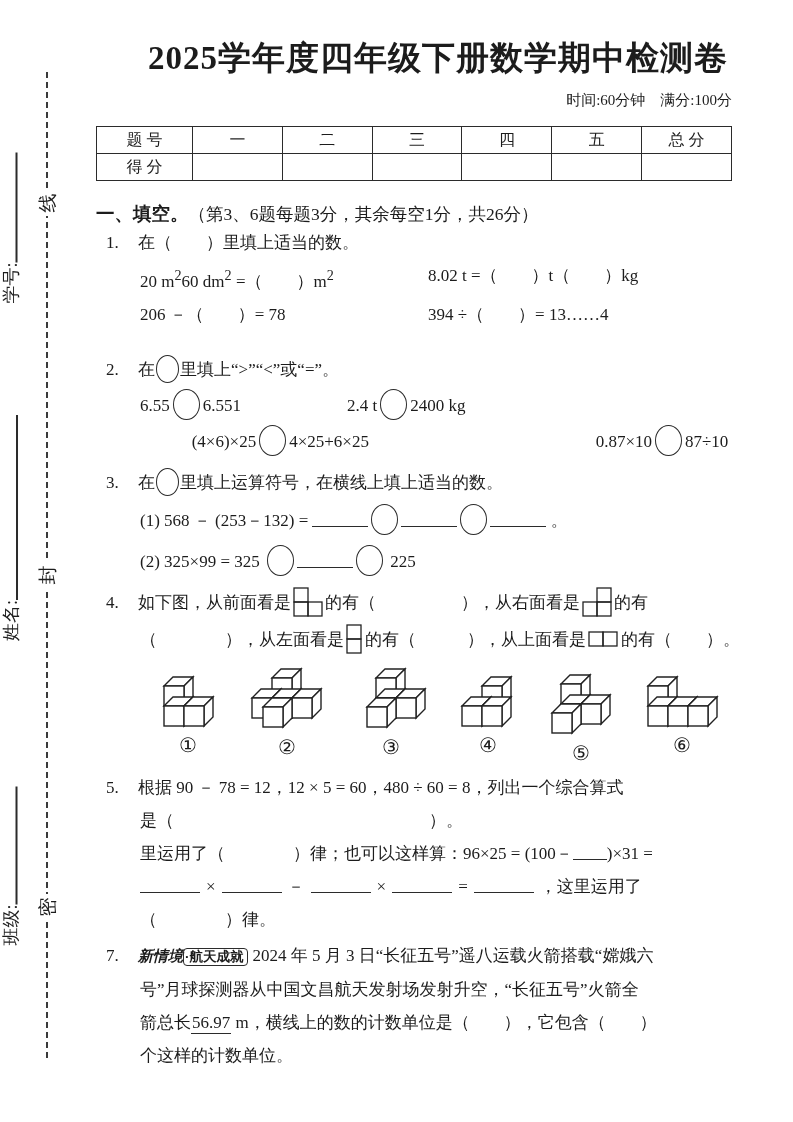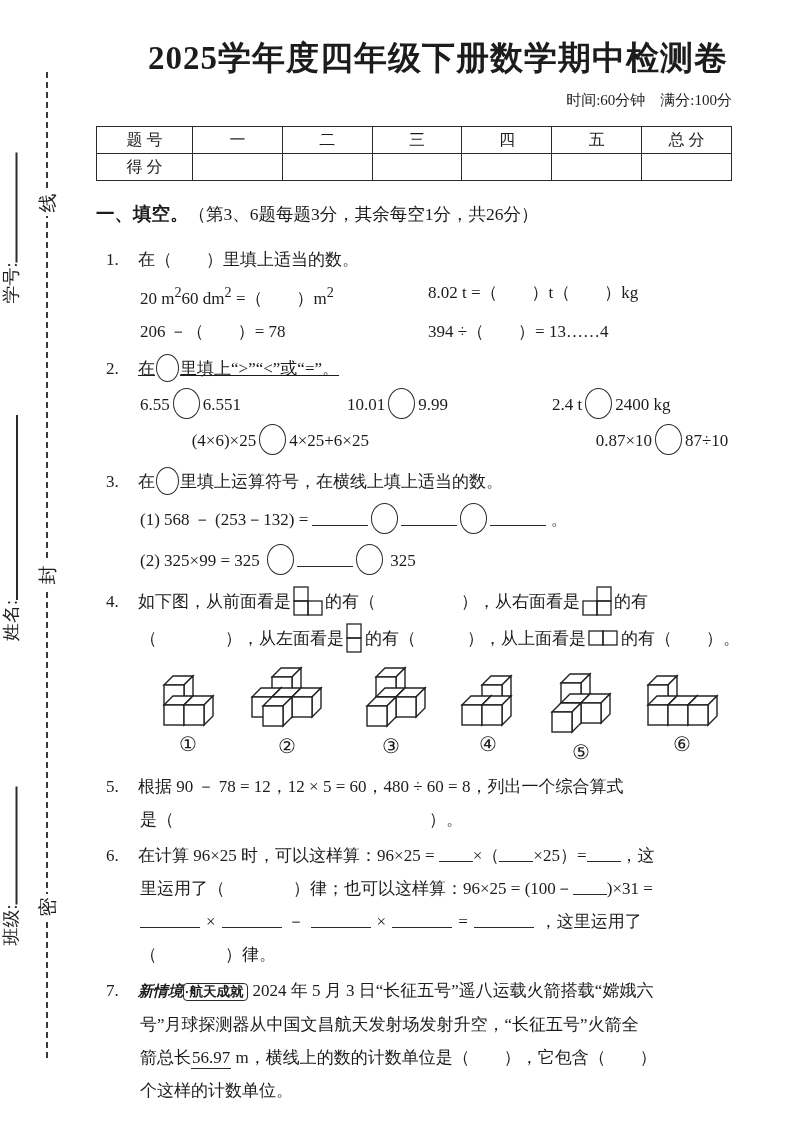--- a/index.html
+++ b/index.html
@@ -105,59 +105,58 @@
         <td></td>
         <td></td>
       </tr>
     </tbody>
       </table>
 
     <div class="sec">
       <b>一、填空。</b><span>（第3、6题每题3分，其余每空1分，共26分）</span>
     </div>
 
-    <div class="ln ind1" style="margin-top:17px;">
+    <div class="ln ind1" style="margin-top:0;">
       <span class="qnum">1.</span><span>在（　　）里填上适当的数。</span>
     </div>
     <div class="ln row ind2">
       <span class="w285">
         <span>20 m</span><sup>2</sup><span>60 dm</span><sup>2</sup><span> =（　　）m</span><sup>2</sup>
       </span>
       <span>8.02 t =（　　）t（　　）kg</span>
     </div>
     <div class="ln row ind2">
       <span class="w285">206 －（　　）= 78</span>
       <span>394 ÷（　　）= 13……4</span>
     </div>
 
-    <div class="ln ind1" style="margin-top:4px;text-decoration:underline;">
+    <div class="ln ind1" style="margin-top:22px;">
       <span class="qnum">2.</span><span>在</span><span class="crs"></span><span>里填上“&gt;”“&lt;”或“=”。</span>
     </div>
     <div class="ln row ind2" style="margin-top:3px;">
       <span class="w205"><span>6.55</span><span class="cr"></span><span>6.551</span></span>
-      <span class="w200"><span>10.01</span><span class="cr"></span><span>9.99</span></span>
       <span><span>2.4 t</span><span class="cr"></span><span>2400 kg</span></span>
     </div>
     <div class="ln row ind2" style="margin-top:3px;justify-content:center;">
       <span class="w400"><span>(4×6)×25</span><span class="cr"></span><span>4×25+6×25</span></span>
       <span><span>0.87×10</span><span class="cr"></span><span>87÷10</span></span>
     </div>
 
     <div class="ln ind1" style="margin-top:8px;">
       <span class="qnum">3.</span><span>在</span><span class="crs"></span><span>里填上运算符号，在横线上填上适当的数。</span>
     </div>
     <div class="ln ind2" style="margin-top:5px;">
       <span>(1) 568 － (253－132) =</span>
       <span class="bl bl55"></span><span class="cr"></span><span class="bl bl55"></span><span class="cr"></span><span class="bl bl55"></span>
       <span>。</span>
     </div>
     <div class="ln ind2" style="margin-top:8px;">
       <span>(2) 325×99 = 325</span>
       <span class="cr"></span><span class="bl bl55"></span><span class="cr"></span>
-      <span>325</span>
+      <span>225</span>
     </div>
 
     <div class="ln ind1" style="margin-top:8px;">
       <span class="qnum">4.</span><span>如下图，从前面看是</span><svg class="shape" width="30" height="30" viewBox="0 0 30 30">
           <rect x="1" y="1" width="14" height="14" fill="none" stroke="#222" stroke-width="1.3"></rect>
           <rect x="1" y="15" width="14" height="14" fill="none" stroke="#222" stroke-width="1.3"></rect>
           <rect x="15" y="15" width="14" height="14" fill="none" stroke="#222" stroke-width="1.3"></rect>
         </svg><span>的有（　　　　　），从右面看是</span><svg class="shape" width="30" height="30" viewBox="0 0 30 30">
           <rect x="15" y="1" width="14" height="14" fill="none" stroke="#222" stroke-width="1.3"></rect>
           <rect x="1" y="15" width="14" height="14" fill="none" stroke="#222" stroke-width="1.3"></rect>
@@ -230,24 +229,20 @@
       </div>
     </div>
 
     <div class="ln ind1" style="margin-top:6px;">
       <span class="qnum">5.</span><span>根据 90 － 78 = 12，12 × 5 = 60，480 ÷ 60 = 8，列出一个综合算式</span>
     </div>
     <div class="ln ind2">
       <span>是（　　　　　　　　　　　　　　　）。</span>
     </div>
 
-    <div class="ln ind1" style="margin-top:3px;">
-      <span class="qnum">6.</span><span>在计算 96×25 时，可以这样算：96×25 =</span>
-      <span class="bl bl34"></span><span>×（</span><span class="bl bl34"></span><span>×25）=</span><span class="bl bl34"></span><span>，这</span>
-    </div>
     <div class="ln ind2">
       <span>里运用了（　　　　）律；也可以这样算：96×25 = (100－</span><span class="bl bl34"></span><span>)×31 =</span>
     </div>
     <div class="ln ind2">
       <span class="bl bl60" style="margin-left:0;"></span><span>×</span><span class="bl bl60"></span><span>－</span><span class="bl bl60"></span><span>×</span><span class="bl bl60"></span><span>=</span><span class="bl bl60"></span><span>，这里运用了</span>
     </div>
     <div class="ln ind2">
       <span>（　　　　）律。</span>
     </div>
 

